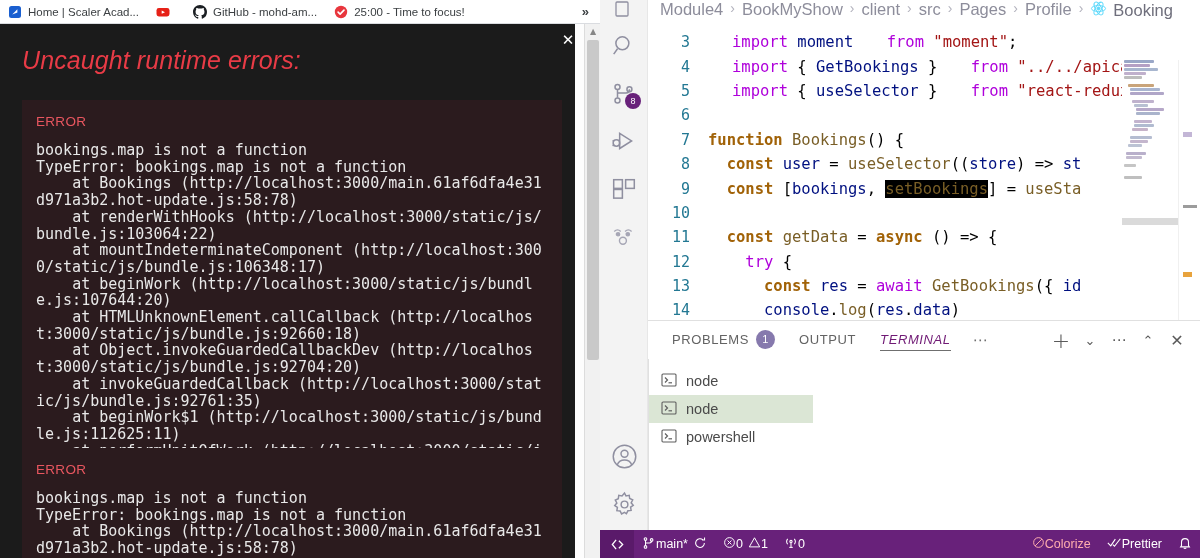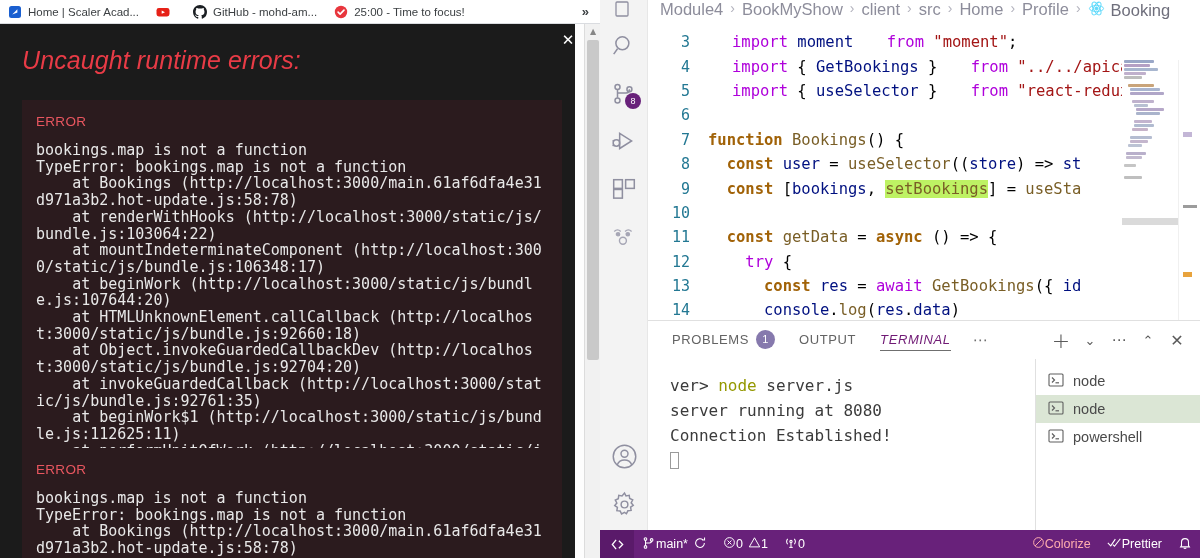--- a/index.html
+++ b/index.html
@@ -74,21 +74,21 @@
               font-size:15.5px; white-space:pre; }
   .lno { width:60px; text-align:right; padding-right:18px; color:#237893;
          flex:0 0 60px; font-size:15px; }
   .ctext { color:#000; }
   .kw  { color:#a16207;font-weight:bold; }
   .kw2 { color:#af00db;margin-left:24px; }
   .fn  { color:#795e26; }
   .str { color:#a31515; }
   .var { color:#001080; }
   .ctrl{ color:#af00db; }
-  .sel { background:#bef264; }
+  .sel { background:#000000; }
   .react-ico { color:#61dafb; font-size:15px; }
 
   .minimap { position:absolute; right:22px; top:30px; width:56px;
              bottom:0; background:#fff; overflow:hidden; }
   .mm-row { height:3px; margin:0 0 1px 2px; border-radius:1px; }
   .overview { position:absolute; right:0; top:30px; width:22px; bottom:0;
               background:#fff; border-left:1px solid #f0f0f0; }
   .ov-mark { position:absolute; width:9px; height:5px; }
   .mm-slider { position:absolute; right:22px; top:188px; width:56px;
                height:7px; background:rgba(121,121,121,.28); }
@@ -300,21 +300,21 @@
     <div class="editorzone">
       <div class="breadcrumb">
         <span>Module4</span>
         <span class="bc-sep">›</span>
         <span>BookMyShow</span>
         <span class="bc-sep">›</span>
         <span>client</span>
         <span class="bc-sep">›</span>
         <span>src</span>
         <span class="bc-sep">›</span>
-        <span>Home</span>
+        <span>Pages</span>
         <span class="bc-sep">›</span>
         <span>Profile</span>
         <span class="bc-sep">›</span>
         <span class="bc-last">
           <span class="react-ico">
             <svg width="17" height="17" viewBox="0 0 24 24" fill="none" stroke="#61dafb" stroke-width="1.4">
                 <circle cx="12" cy="12" r="2.1" fill="#61dafb"></circle>
                 <ellipse cx="12" cy="12" rx="10" ry="4.2"></ellipse>
                 <ellipse cx="12" cy="12" rx="10" ry="4.2" transform="rotate(60 12 12)"></ellipse>
                 <ellipse cx="12" cy="12" rx="10" ry="4.2" transform="rotate(120 12 12)"></ellipse>
@@ -393,26 +393,20 @@
         <div class="pactions">
           <div class="pact" style="font-size:22px;font-weight:300;">+</div>
           <div class="pact" style="font-size:13px;">⌄</div>
           <div class="pact">⋯</div>
           <div class="pact" style="font-size:13px;">⌃</div>
           <div class="pact" style="font-size:16px;">✕</div>
         </div>
       </div>
 
       <div class="term-body">
-        <div class="term-out">
-          <div><span>ver&gt; </span><span class="t-yellow">node</span><span> server.js</span></div>
-          <div>server running at 8080</div>
-          <div>Connection Established!</div>
-          <div><span class="t-cursorbox"></span></div>
-        </div>
         <div class="term-list">
           <div class="tl-item">
             <span><svg width="16" height="14" viewBox="0 0 16 14" fill="none" stroke="#5f5f5f" stroke-width="1.1">
                   <rect x="1" y="1" width="14" height="12" rx="1"></rect>
                   <path d="M4 4.5 L6.5 7 L4 9.5" stroke-width="1.2"></path>
                   <line x1="7.5" y1="9.8" x2="11" y2="9.8" stroke-width="1.2"></line>
                 </svg></span>
             <span>node</span>
           </div>
           <div class="tl-item sel">

